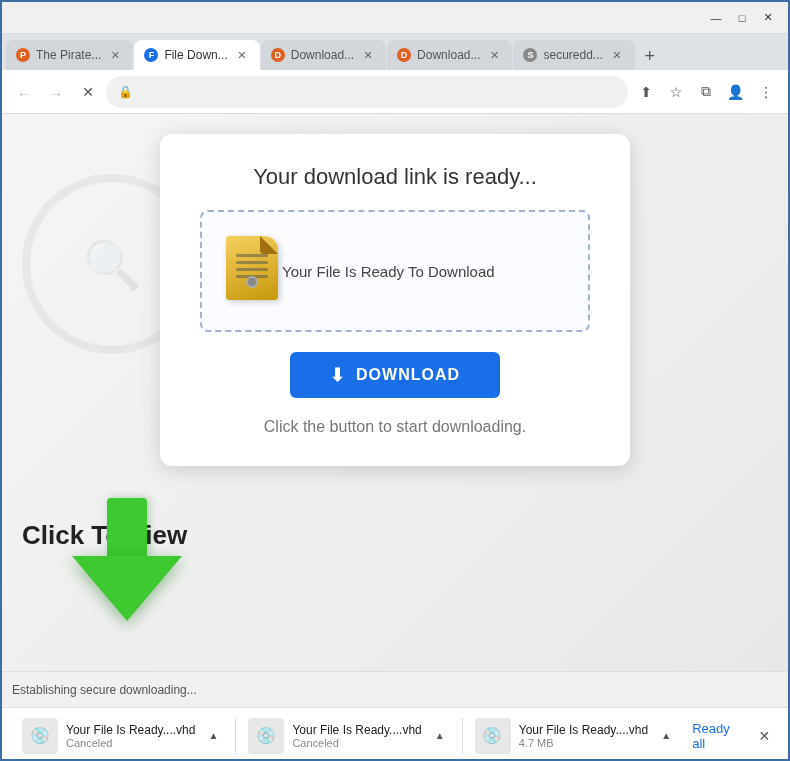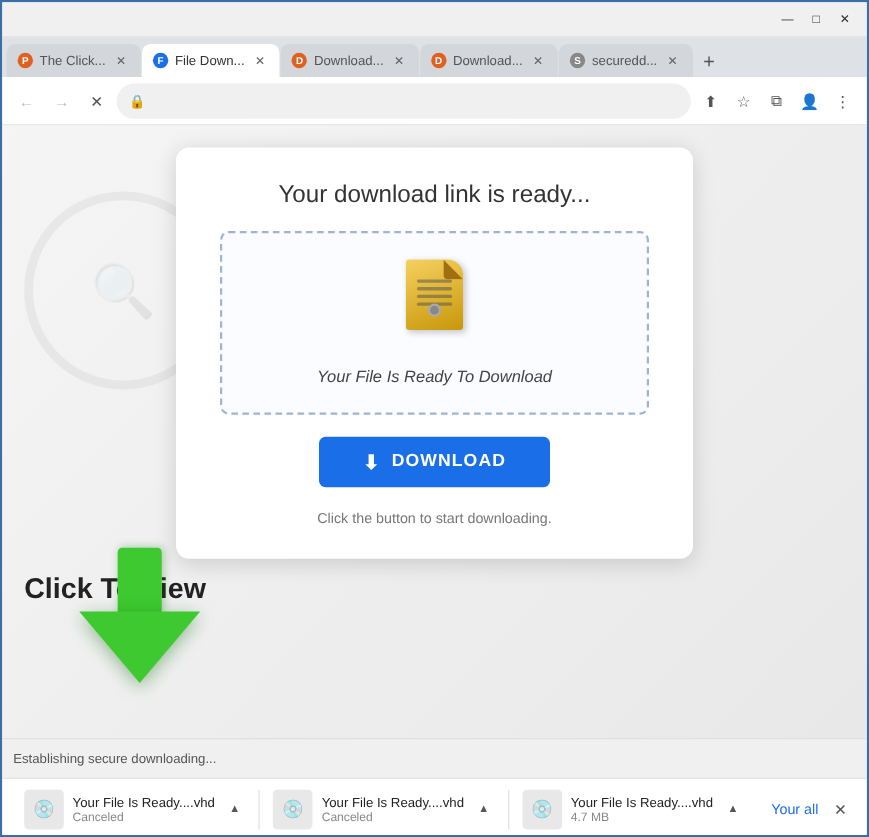--- a/index.html
+++ b/index.html
@@ -215,46 +215,45 @@
       color: #333;
       font-weight: 400;
       text-align: right;
     }
     .file-box {
       width: 100%;
       border: 2px dashed #a0b4d0;
       border-radius: 8px;
       padding: 24px 20px;
       display: flex;
-      flex-direction: column;
-      align-items: center;
-      gap: 28px;
+      flex-direction: row;
+      align-items: center;
+      gap: 0;
       background: #fafcff;
-      font-style: italic;
     }
     .file-label {
       font-size: 15px;
       color: #444;
     }
     .download-btn {
       background: #1a6fe8;
       color: white;
       border: none;
       border-radius: 6px;
       padding: 12px 40px;
       font-size: 16px;
       font-weight: 600;
       cursor: pointer;
       display: flex;
       align-items: center;
       gap: 10px;
       letter-spacing: 1px;
     }
     .card-footer-text {
-      font-size: 13px;
+      font-size: 16px;
       color: #777;
     }
 
     
     .click-to-view {
       position: absolute;
       bottom: 120px;
       left: 20px;
       font-size: 26px;
       font-weight: 800;
@@ -384,21 +383,21 @@
   <div class="window-controls">
     <div class="win-btn">—</div>
     <div class="win-btn">□</div>
     <div class="win-btn close">✕</div>
   </div>
 </div>
 
 <div class="tab-bar">
   <div class="tab inactive">
     <div class="fav-circle" style="background:#e06020;">P</div>
-    <span class="tab-title">The Click...</span>
+    <span class="tab-title">The Pirate...</span>
     <div class="tab-close">✕</div>
   </div>
   <div class="tab active">
     <div class="fav-circle" style="background:#1a6fe8;">F</div>
     <span class="tab-title">File Down...</span>
     <div class="tab-close">✕</div>
   </div>
   <div class="tab inactive">
     <div class="fav-circle" style="background:#e06020;">D</div>
     <span class="tab-title">Download...</span>
@@ -522,15 +521,15 @@
     </div>
     <div class="dl-info">
       <div class="dl-name">Your File Is Ready....vhd</div>
       <div class="dl-status">4.7 MB</div>
     </div>
     <div class="dl-chevron">▲</div>
   </div>
 
   <div class="tray-spacer"></div>
 
-  <div class="show-all-btn">Your all</div>
+  <div class="show-all-btn">Ready all</div>
   <div class="tray-close-btn">✕</div>
 </div>
 
 </body></html>

